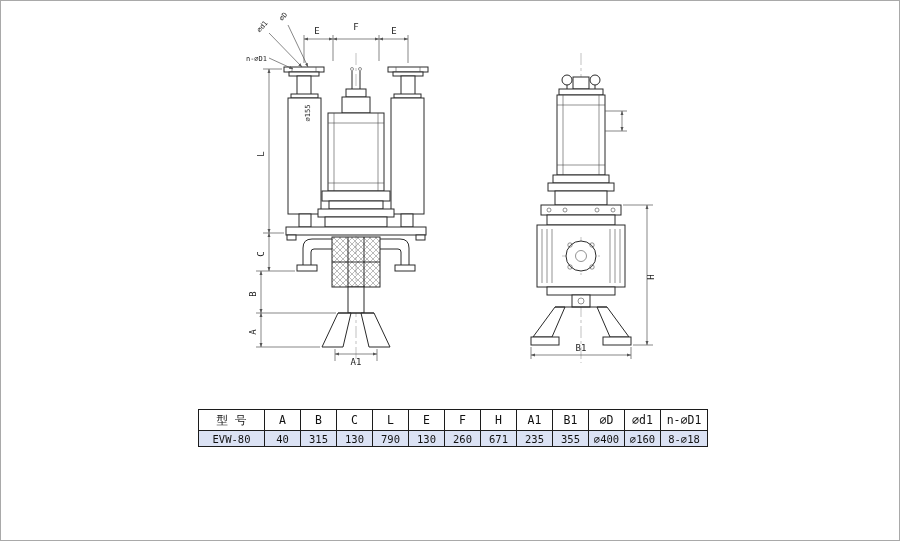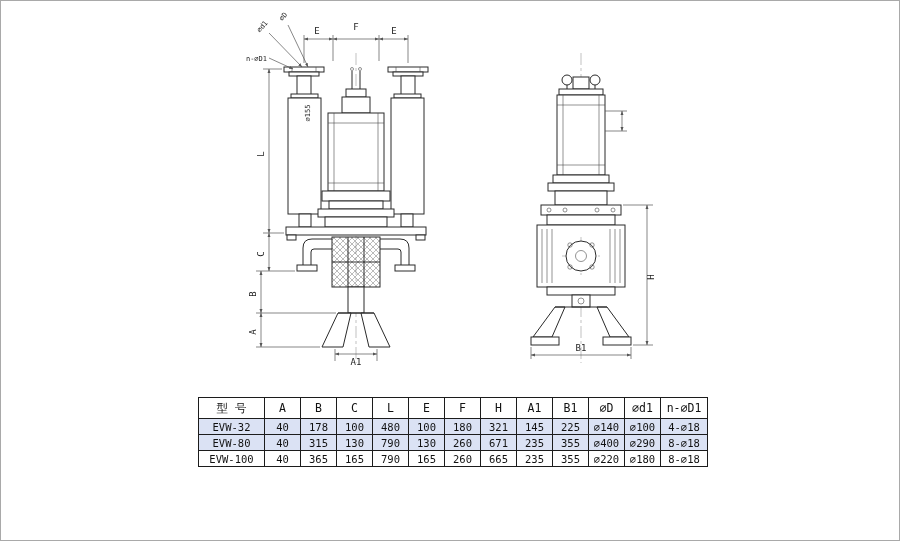--- a/index.html
+++ b/index.html
@@ -10,21 +10,21 @@
   
   .ln   { fill:none; stroke:#2a2a2a; stroke-width:1; }
   .fw   { fill:#ffffff; stroke:#2a2a2a; stroke-width:1; }
   .thin { fill:none; stroke:#4a4a4a; stroke-width:0.6; }
   .dim  { fill:none; stroke:#555555; stroke-width:0.7; }
   .cl   { fill:none; stroke:#999999; stroke-width:0.6; stroke-dasharray:12 3 3 3; }
   .lbl  { font-family:"DejaVu Sans Mono", monospace; font-size:9px; fill:#1c1c1c; }
   .lbl-s{ font-size:7px; }
 
   
-  .spec-table { position:absolute; left:197px; top:396px; width:509px;
+  .spec-table { position:absolute; left:197px; top:408px; width:509px;
                 border-collapse:collapse; table-layout:fixed;
                 font-family:"DejaVu Sans Mono", monospace; font-size:10.5px; color:#111; }
   .spec-table th, .spec-table td { border:1px solid #1c1c1c; text-align:center;
                 vertical-align:middle; padding:0; height:16px; font-weight:normal;
                 overflow:hidden; white-space:nowrap; }
   .spec-table thead th { height:21px; font-size:11.5px; background:#ffffff; }
   .spec-table tr.shaded td { background:#dbe2f4; }
 </style>
 </head>
 <body>
@@ -265,60 +265,30 @@
           <th>H</th>
           <th>A1</th>
           <th>B1</th>
           <th>∅D</th>
           <th>∅d1</th>
           <th>n-∅D1</th>
         </tr>
     </thead>
     <tbody>
         <tr class="shaded">
-          <td>EVW-32</td>
-          <td>40</td>
-          <td>178</td>
-          <td>100</td>
-          <td>480</td>
-          <td>100</td>
-          <td>180</td>
-          <td>321</td>
-          <td>145</td>
-          <td>225</td>
-          <td>∅140</td>
-          <td>∅100</td>
-          <td>4-∅18</td>
-        </tr>
-        <tr class="shaded">
           <td>EVW-80</td>
           <td>40</td>
           <td>315</td>
           <td>130</td>
           <td>790</td>
           <td>130</td>
           <td>260</td>
           <td>671</td>
           <td>235</td>
           <td>355</td>
           <td>∅400</td>
-          <td>∅290</td>
-          <td>8-∅18</td>
-        </tr>
-        <tr>
-          <td>EVW-100</td>
-          <td>40</td>
-          <td>365</td>
-          <td>165</td>
-          <td>790</td>
-          <td>165</td>
-          <td>260</td>
-          <td>665</td>
-          <td>235</td>
-          <td>355</td>
-          <td>∅220</td>
-          <td>∅180</td>
+          <td>∅160</td>
           <td>8-∅18</td>
         </tr>
       </tbody>
   </table>
 
 </div>
 
 </body></html>

